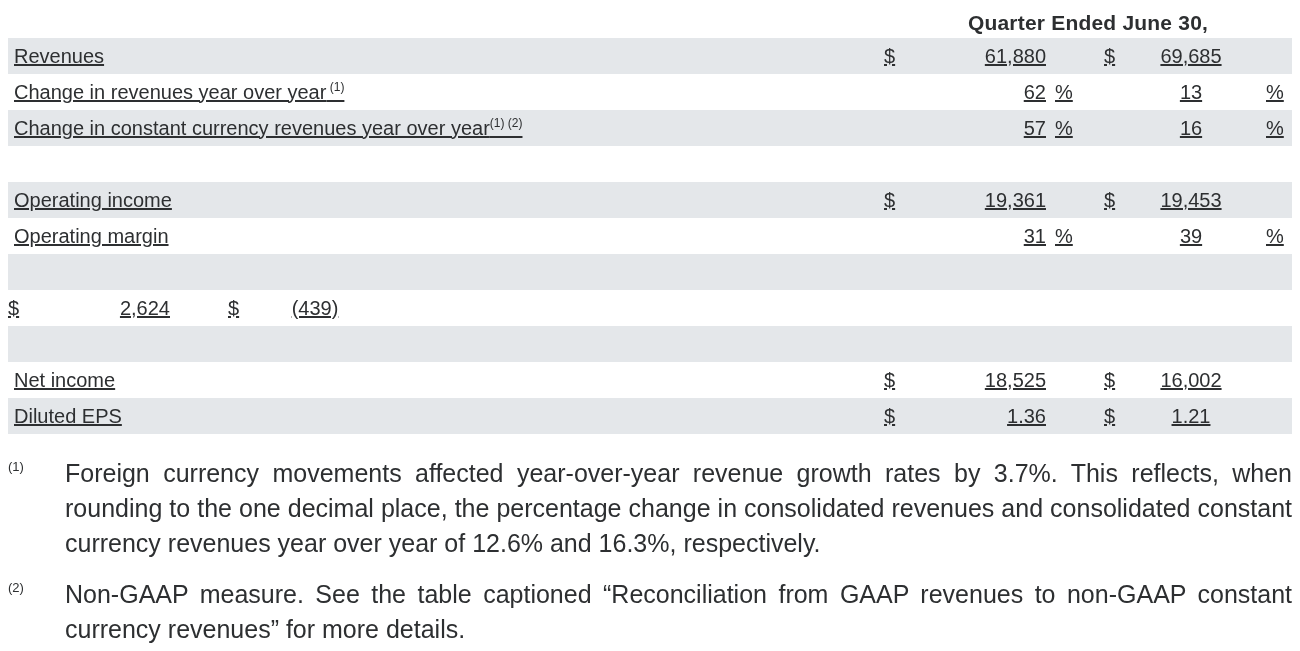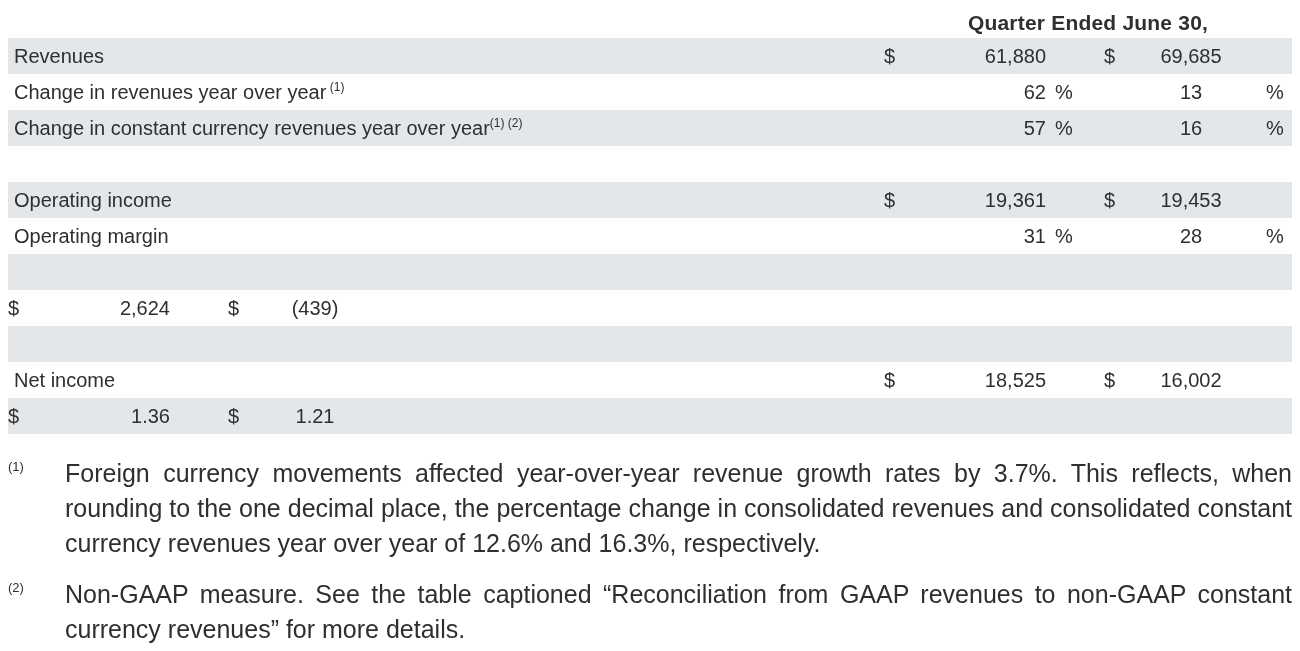--- a/index.html
+++ b/index.html
@@ -33,20 +33,21 @@
   .y2 { width: 134px; }
   .yu2 { width: 34px; }
 
   
   .tbody { margin: 0 8px; }
   .trow {
     display: flex;
     height: 36px;
     align-items: center;
     font-size: 20px;
+    text-decoration: underline;
   }
   .trow.shaded { background: #e4e7ea; }
   .c-label { flex: 1; padding-left: 6px; white-space: nowrap; }
   .c-label sup { font-size: 12px; line-height: 0; }
   .c-d1 { width: 22px; text-align: left; }
   .c-v1 { width: 140px; text-align: right; }
   .c-u1 { width: 36px; padding-left: 9px; }
   .c-gap { width: 22px; }
   .c-d2 { width: 20px; text-align: left; }
   .c-v2 { width: 134px; text-align: center; }
@@ -134,21 +135,21 @@
       <div class="c-u2"></div>
     </div>
 
     <div class="trow">
       <div class="c-label"><span>Operating margin</span><sup></sup></div>
       <div class="c-d1"></div>
       <div class="c-v1">31</div>
       <div class="c-u1">%</div>
       <div class="c-gap"></div>
       <div class="c-d2"></div>
-      <div class="c-v2">28</div>
+      <div class="c-v2">39</div>
       <div class="c-u2">%</div>
     </div>
 
     <div class="trow shaded">
       <div class="c-label"></div>
     </div>
 
     <div class="trow">
       <div class="c-d1">$</div>
       <div class="c-v1">2,624</div>
@@ -168,20 +169,21 @@
       <div class="c-d1">$</div>
       <div class="c-v1">18,525</div>
       <div class="c-u1"></div>
       <div class="c-gap"></div>
       <div class="c-d2">$</div>
       <div class="c-v2">16,002</div>
       <div class="c-u2"></div>
     </div>
 
     <div class="trow shaded">
+      <div class="c-label"><span>Diluted EPS</span><sup></sup></div>
       <div class="c-d1">$</div>
       <div class="c-v1">1.36</div>
       <div class="c-u1"></div>
       <div class="c-gap"></div>
       <div class="c-d2">$</div>
       <div class="c-v2">1.21</div>
       <div class="c-u2"></div>
     </div>
 
   </div>

